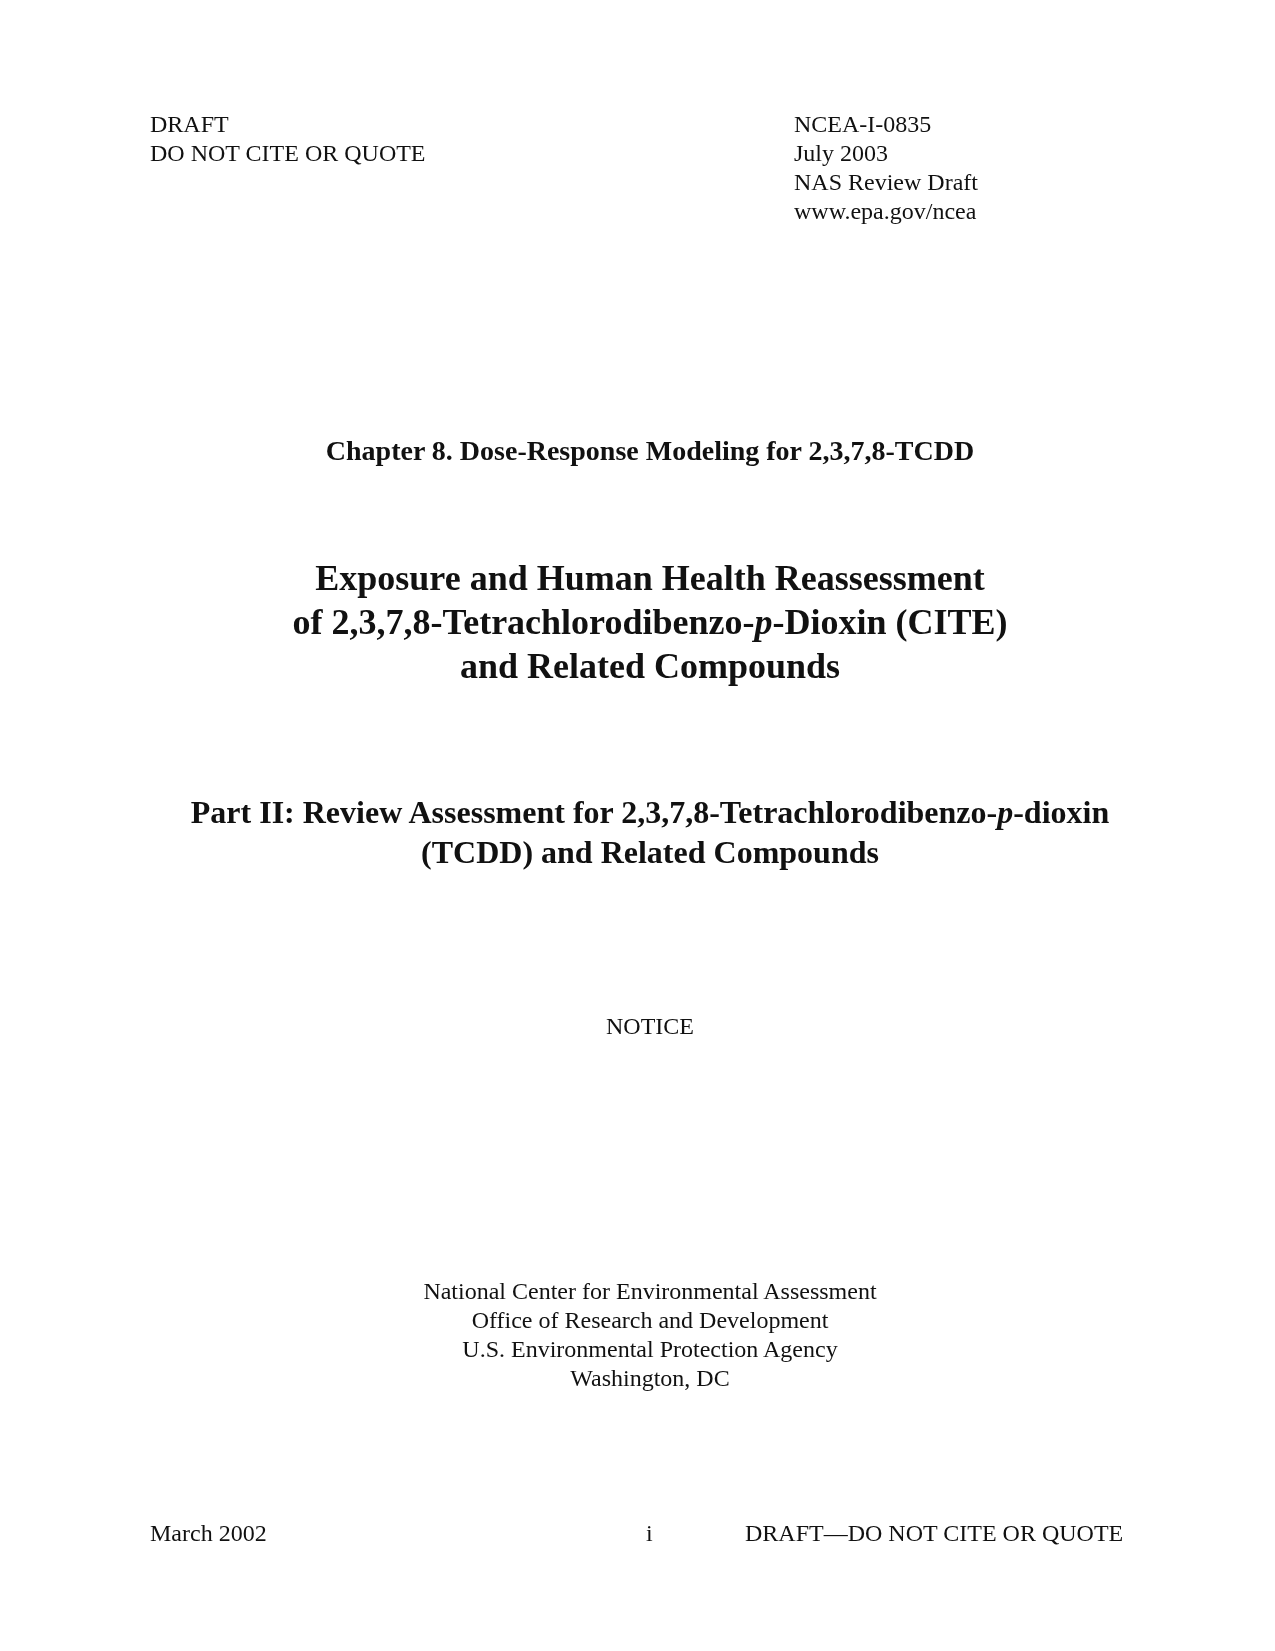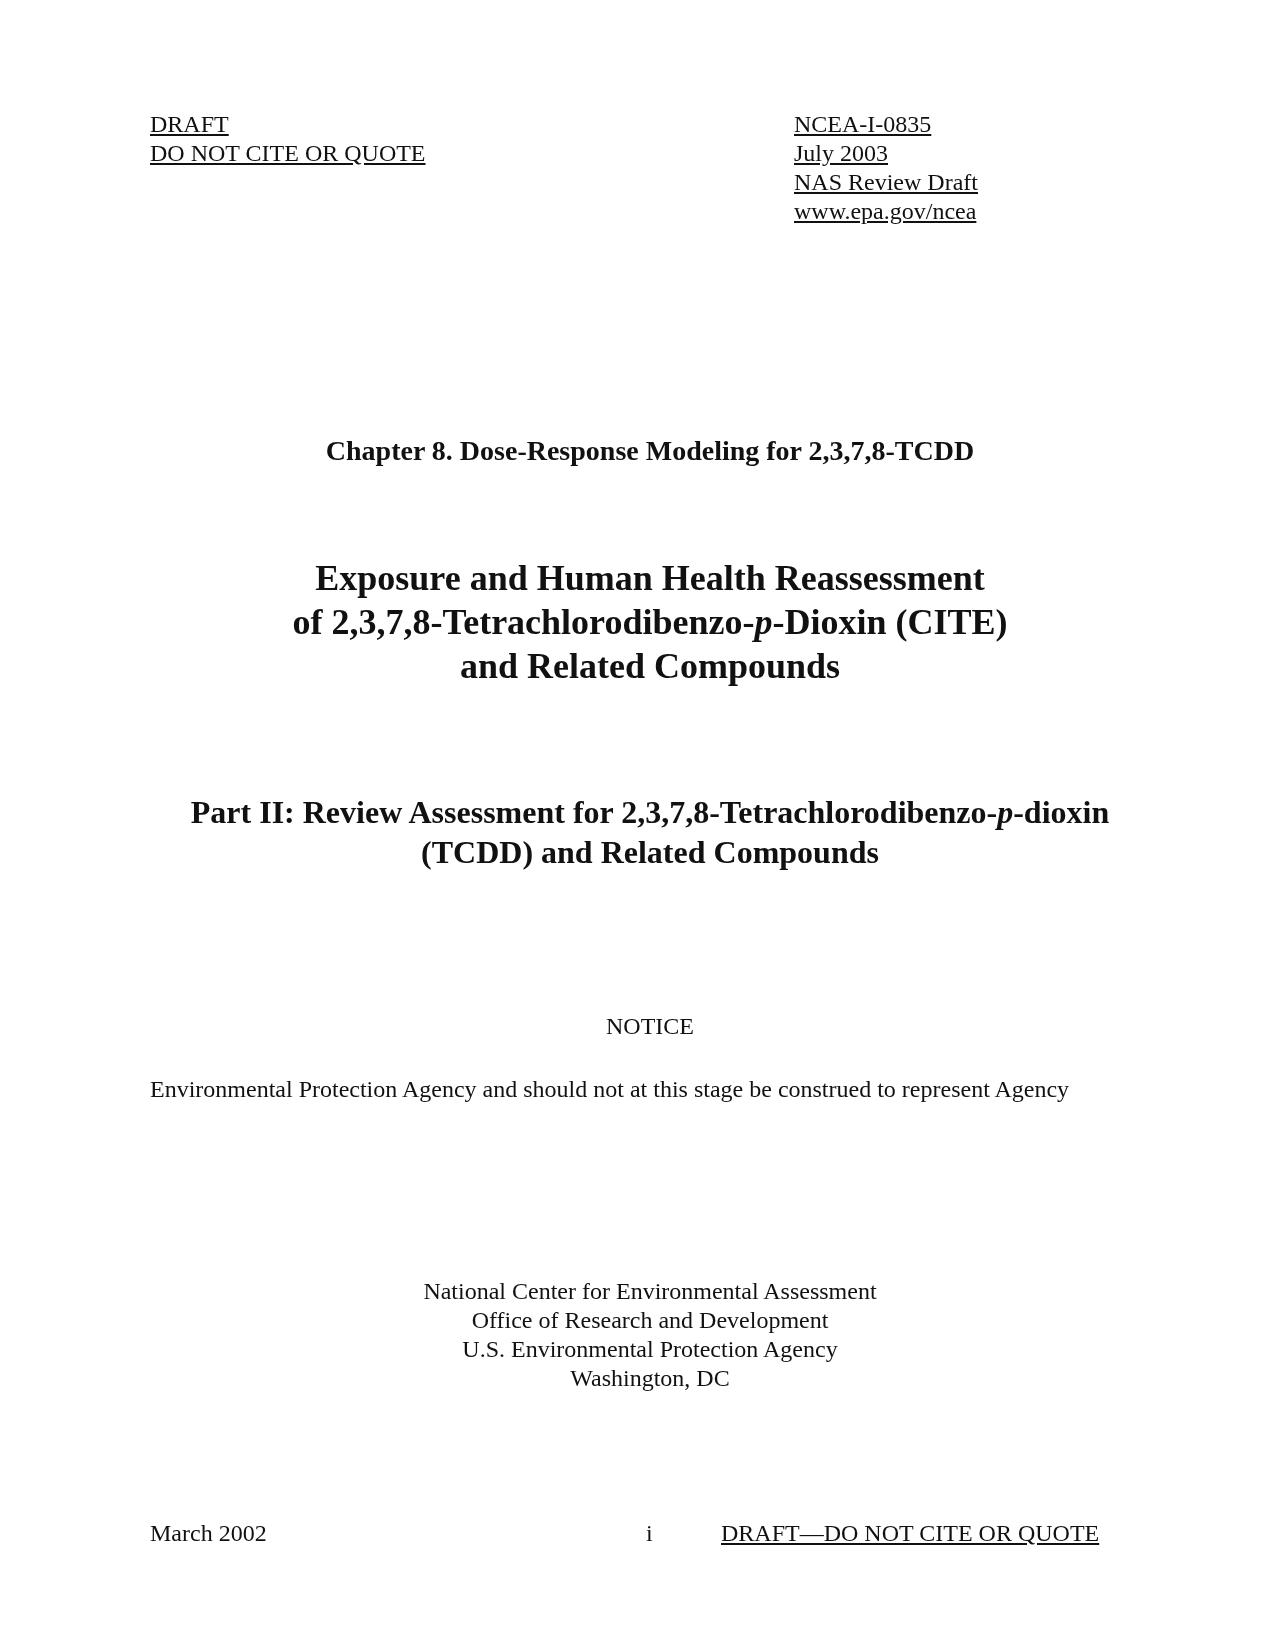--- a/index.html
+++ b/index.html
@@ -1,33 +1,33 @@
 <!DOCTYPE html>
 <html><head>
 <meta charset="utf-8">
 <style>
   html, body { margin:0; padding:0; background:#ffffff; }
   body { width:1275px; height:1651px; position:relative; overflow:hidden;
          font-family:"Liberation Serif", serif; color:#111111; }
   .abs { position:absolute; }
   .line { display:block; white-space:nowrap; }
-  .hdr { font-size:24px; line-height:29px;text-decoration:underline; }
+  .hdr { font-size:24px; line-height:29px; }
   .hdr-left { left:150px; top:110px; }
   .hdr-right { left:794px; top:110px; }
   .center { left:0; width:1300px; text-align:center; }
   .chapter { top:434px; font-size:28px; font-weight:bold; line-height:34px; }
   .title { top:556px; font-size:36px; font-weight:bold; line-height:44px; }
   .part { top:792px; font-size:32px; font-weight:bold; line-height:40px; }
   .notice-h { top:1012px; font-size:24px; line-height:29px; }
   .notice-body { left:150px; top:1075px; width:1000px; font-size:24px; line-height:29.5px; }
   .org { top:1277px; font-size:24px; line-height:29px; }
   .footer { top:1488px; font-size:24px; line-height:29px;margin-top:31px; }
   .foot-left { left:150px; }
   .foot-center { left:646px; }
-  .foot-right { left:721px;text-decoration:underline; }
+  .foot-right { left:745px; }
   i { font-style:italic; }
 </style>
 </head>
 <body>
 
 <div class="abs hdr hdr-left">
   <span class="line">DRAFT</span>
   <span class="line">DO NOT CITE OR QUOTE</span>
 </div>
 
@@ -47,21 +47,20 @@
 </div>
 
 <div class="abs center part">
   <span class="line"><span>Part II:  Review Assessment for 2,3,7,8-Tetrachlorodibenzo-</span><i>p</i><span>-dioxin</span></span>
   <span class="line">(TCDD) and Related Compounds</span>
 </div>
 
 <div class="abs center notice-h">NOTICE</div>
 
 <div class="abs notice-body">
-  <span class="line">Environmental Protection Agency and should not at this stage be construed to represent Agency</span>
 </div>
 
 <div class="abs center org">
   <span class="line">National Center for Environmental Assessment</span>
   <span class="line">Office of Research and Development</span>
   <span class="line">U.S. Environmental Protection Agency</span>
   <span class="line">Washington, DC</span>
 </div>
 
 <div class="abs footer foot-left">March 2002</div>

